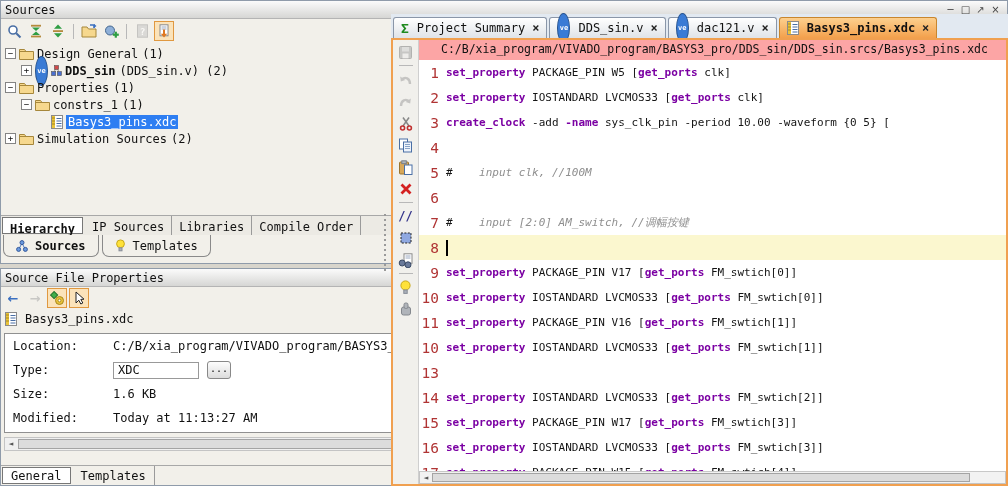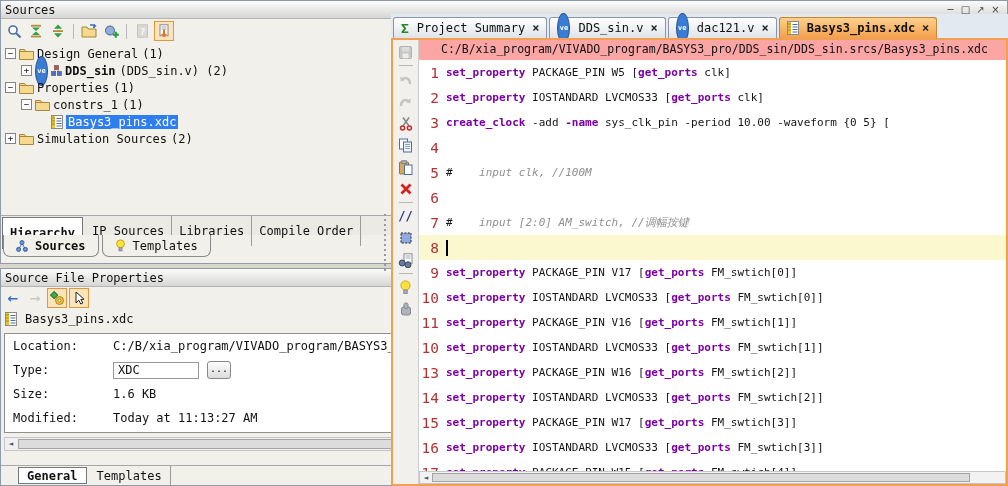--- a/index.html
+++ b/index.html
@@ -39,21 +39,21 @@
   .tree-row { height:17px; display:flex; align-items:center; white-space:pre; }
   .expander { width:11px; height:11px; border:1px solid #848484; background:#fff;
               font-size:9px; line-height:8px; text-align:center; margin-right:3px; flex:none; }
   .exp-spacer { width:14px; flex:none; }
   .ticon { margin-right:3px; display:flex; align-items:center; gap:1px; flex:none; }
   .tlabel.bold { font-weight:bold; }
   .tlabel.selected { background:#2e7ef2; color:#fff; padding:0 2px; }
   .tsuffix { margin-left:4px; }
   .view-tabs { height:20px; display:flex; align-items:stretch; background:#eceae4;
                border-top:1px solid #a8a8a8; }
-  .vtab { display:flex; align-items:center; padding:15px 7px; border-right:1px solid #9a9a9a; }
+  .vtab { display:flex; padding:4px 7px; border-right:1px solid #9a9a9a; }
   .vtab.active { background:#fff; font-weight:bold; border:1px solid #777; margin:1px 2px 1px 1px; }
   .panel-tabs { height:22px; display:flex; gap:3px; padding-left:2px; }
   .ptab { display:flex; align-items:center; gap:4px; padding:0 12px; border:1px solid #8a8a8a;
           border-top:none; border-radius:0 0 7px 7px; background:#f2f0ea; }
   .ptab.active { font-weight:bold; }
   .handle-dots { height:5px; text-align:center; color:#9a9a9a; font-size:7px; line-height:4px; letter-spacing:2px; }
   
   .props-panel { top:268px; bottom:0; }
   .props-toolbar { height:22px; display:flex; align-items:center; gap:2px; padding:1px 2px; }
   .nav-glyph { font-size:13px; font-weight:bold; font-family:"DejaVu Sans",sans-serif; }
@@ -75,21 +75,21 @@
   .hscroll { position:absolute; left:3px; right:3px; height:14px; background:#f0f0f0;
              border:1px solid #c4c4c4; font-size:8px; color:#555; }
   .props-hscroll { top:168px; }
   .harrow { position:absolute; top:0; bottom:0; width:12px; line-height:12px; text-align:center; }
   .harrow.right { right:0; }
   .hthumb { position:absolute; left:13px; width:58%; top:1px; bottom:1px;
             background:#dcdcdc; border:1px solid #a4a4a4; }
   .props-tabs { position:absolute; left:0; right:0; bottom:0; height:20px;
                 border-top:1px solid #a8a8a8; display:flex; align-items:stretch; }
   .gtab { display:flex; align-items:center; padding:0 8px; border-right:1px solid #9a9a9a; }
-  .gtab.active { background:#fff; font-weight:bold; border:1px solid #777; margin:1px 2px 1px 17px; }
+  .gtab.active { background:#fff; font-weight:normal; border:1px solid #777; margin:1px 2px 1px 1px; }
   
   .splitter { position:absolute; left:379px; top:14px; width:12px; bottom:0; }
   .splitter .grip { position:absolute; left:5px; top:200px; width:2px; height:60px;
     background:repeating-linear-gradient(#9a9a9a 0 2px, transparent 2px 5px); }
   
   .editor-col { position:absolute; left:391px; top:14px; width:617px; bottom:0; background:#e2e9f1; }
   .etabs { height:24px; display:flex; align-items:flex-end; padding-left:2px; gap:2px; }
   .etab { height:21px; display:flex; align-items:center; padding:0 7px;
           border:1px solid #8a96a8; border-bottom:none; border-radius:3px 3px 0 0;
           background:linear-gradient(#ffffff,#dfe3e8); white-space:nowrap; }
@@ -533,21 +533,20 @@
             <div class="cline">
               <span class="lnum">11</span>
               <span class="ctext"><span class="tok-kw">set_property</span><span class="tok-pl"> PACKAGE_PIN V16 [</span><span class="tok-kw">get_ports</span><span class="tok-pl"> FM_swtich[1]]</span></span>
             </div>
             <div class="cline">
               <span class="lnum">10</span>
               <span class="ctext"><span class="tok-kw">set_property</span><span class="tok-pl"> IOSTANDARD LVCMOS33 [</span><span class="tok-kw">get_ports</span><span class="tok-pl"> FM_swtich[1]]</span></span>
             </div>
             <div class="cline">
               <span class="lnum">13</span>
-              <span class="ctext"><span class="tok-kw">set_property</span><span class="tok-pl"> PACKAGE_PIN W16 [</span><span class="tok-kw">get_ports</span><span class="tok-pl"> FM_swtich[2]]</span></span>
             </div>
             <div class="cline">
               <span class="lnum">14</span>
               <span class="ctext"><span class="tok-kw">set_property</span><span class="tok-pl"> IOSTANDARD LVCMOS33 [</span><span class="tok-kw">get_ports</span><span class="tok-pl"> FM_swtich[2]]</span></span>
             </div>
             <div class="cline">
               <span class="lnum">15</span>
               <span class="ctext"><span class="tok-kw">set_property</span><span class="tok-pl"> PACKAGE_PIN W17 [</span><span class="tok-kw">get_ports</span><span class="tok-pl"> FM_swtich[3]]</span></span>
             </div>
             <div class="cline">

